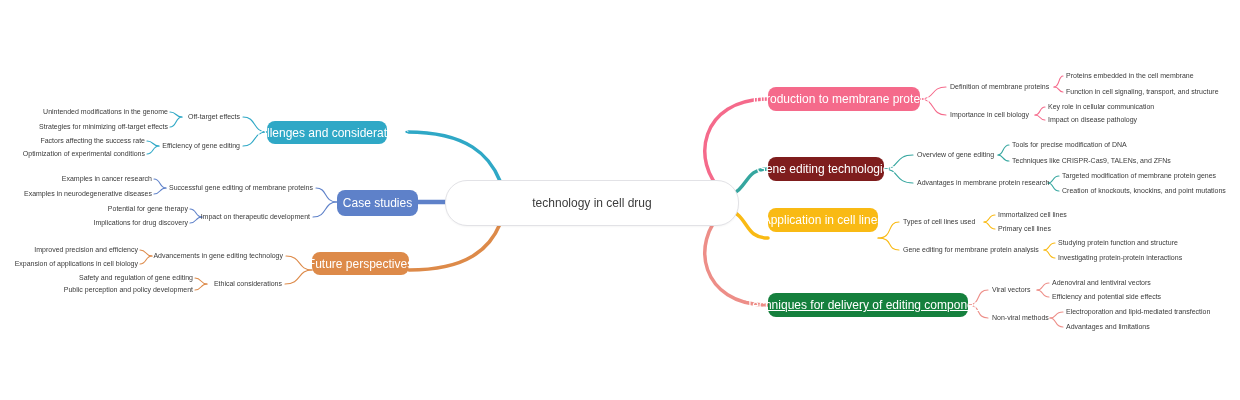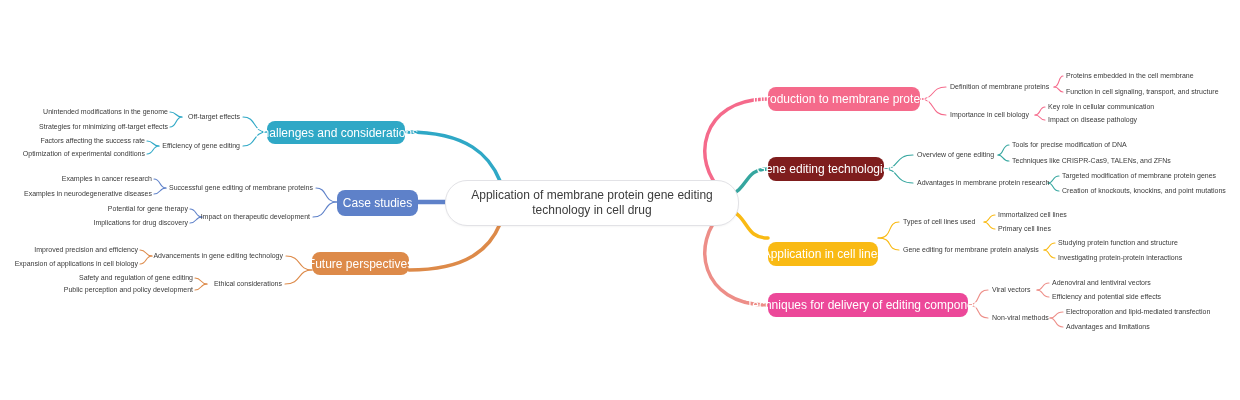--- a/index.html
+++ b/index.html
@@ -21,21 +21,21 @@
     font-size:12px;line-height:15px;color:#3c3c3c;text-align:center;
   }
   .node{
     position:absolute;z-index:2;color:#ffffff;font-size:12px;
     display:flex;align-items:center;justify-content:center;
     border-radius:8px;white-space:nowrap;
   }
   .b-pink{background:#F56A8B;}
   .b-teal{background:#7f1d1d;}
   .b-yellow{background:#F9BA14;}
-  .b-salmon{background:#ec4899;}
+  .b-salmon{background:#15803d;text-decoration:underline;}
   .b-cyan{background:#2FA8C6;}
   .b-blue{background:#5E81C9;}
   .b-orange{background:#DD8A49;}
   .t{
     position:absolute;z-index:2;font-size:7px;line-height:10px;height:10px;
     color:#3a3a3a;white-space:nowrap;
   }
   .tr{text-align:right;}
 </style>
 </head>
@@ -97,30 +97,29 @@
 
     <path class="thin" d="M 312,270 C 297,270 302,256 286,256" stroke="#DD8A49"></path>
     <path class="thin" d="M 312,270 C 297,270 302,284 285,284" stroke="#DD8A49"></path>
     <path class="thin" d="M 152,256 C 145,256 147,250 140,250" stroke="#DD8A49"></path>
     <path class="thin" d="M 152,256 C 145,256 147,264 140,264" stroke="#DD8A49"></path>
     <path class="thin" d="M 207,284 C 200,284 202,278 195,278" stroke="#DD8A49"></path>
     <path class="thin" d="M 207,284 C 200,284 202,290 195,290" stroke="#DD8A49"></path>
   </svg>
 
   <div class="central">
-    <span>Application of membrane protein gene editing</span>
     <span>technology in cell drug</span>
   </div>
 
   <div class="node b-pink" style="left:768px;top:87px;width:152px;height:24px;">Introduction to membrane proteins</div>
   <div class="node b-teal" style="left:768px;top:157px;width:116px;height:24px;">Gene editing technologies</div>
-  <div class="node b-yellow" style="left:768px;top:242px;width:110px;height:24px;">Application in cell lines</div>
+  <div class="node b-yellow" style="left:768px;top:208px;width:110px;height:24px;">Application in cell lines</div>
   <div class="node b-salmon" style="left:768px;top:293px;width:200px;height:24px;">Techniques for delivery of editing components</div>
 
-  <div class="node b-cyan" style="left:267px;top:121px;width:138px;height:23px;">Challenges and considerations</div>
+  <div class="node b-cyan" style="left:267px;top:121px;width:120px;height:23px;">Challenges and considerations</div>
   <div class="node b-blue" style="left:337px;top:190px;width:81px;height:26px;">Case studies</div>
   <div class="node b-orange" style="left:312px;top:252px;width:97px;height:23px;">Future perspectives</div>
 
   <div class="t" style="left:950px;top:82px;">Definition of membrane proteins</div>
   <div class="t" style="left:950px;top:110px;">Importance in cell biology</div>
   <div class="t" style="left:1066px;top:71px;">Proteins embedded in the cell membrane</div>
   <div class="t" style="left:1066px;top:87px;">Function in cell signaling, transport, and structure</div>
   <div class="t" style="left:1048px;top:102px;">Key role in cellular communication</div>
   <div class="t" style="left:1048px;top:115px;">Impact on disease pathology</div>
 

